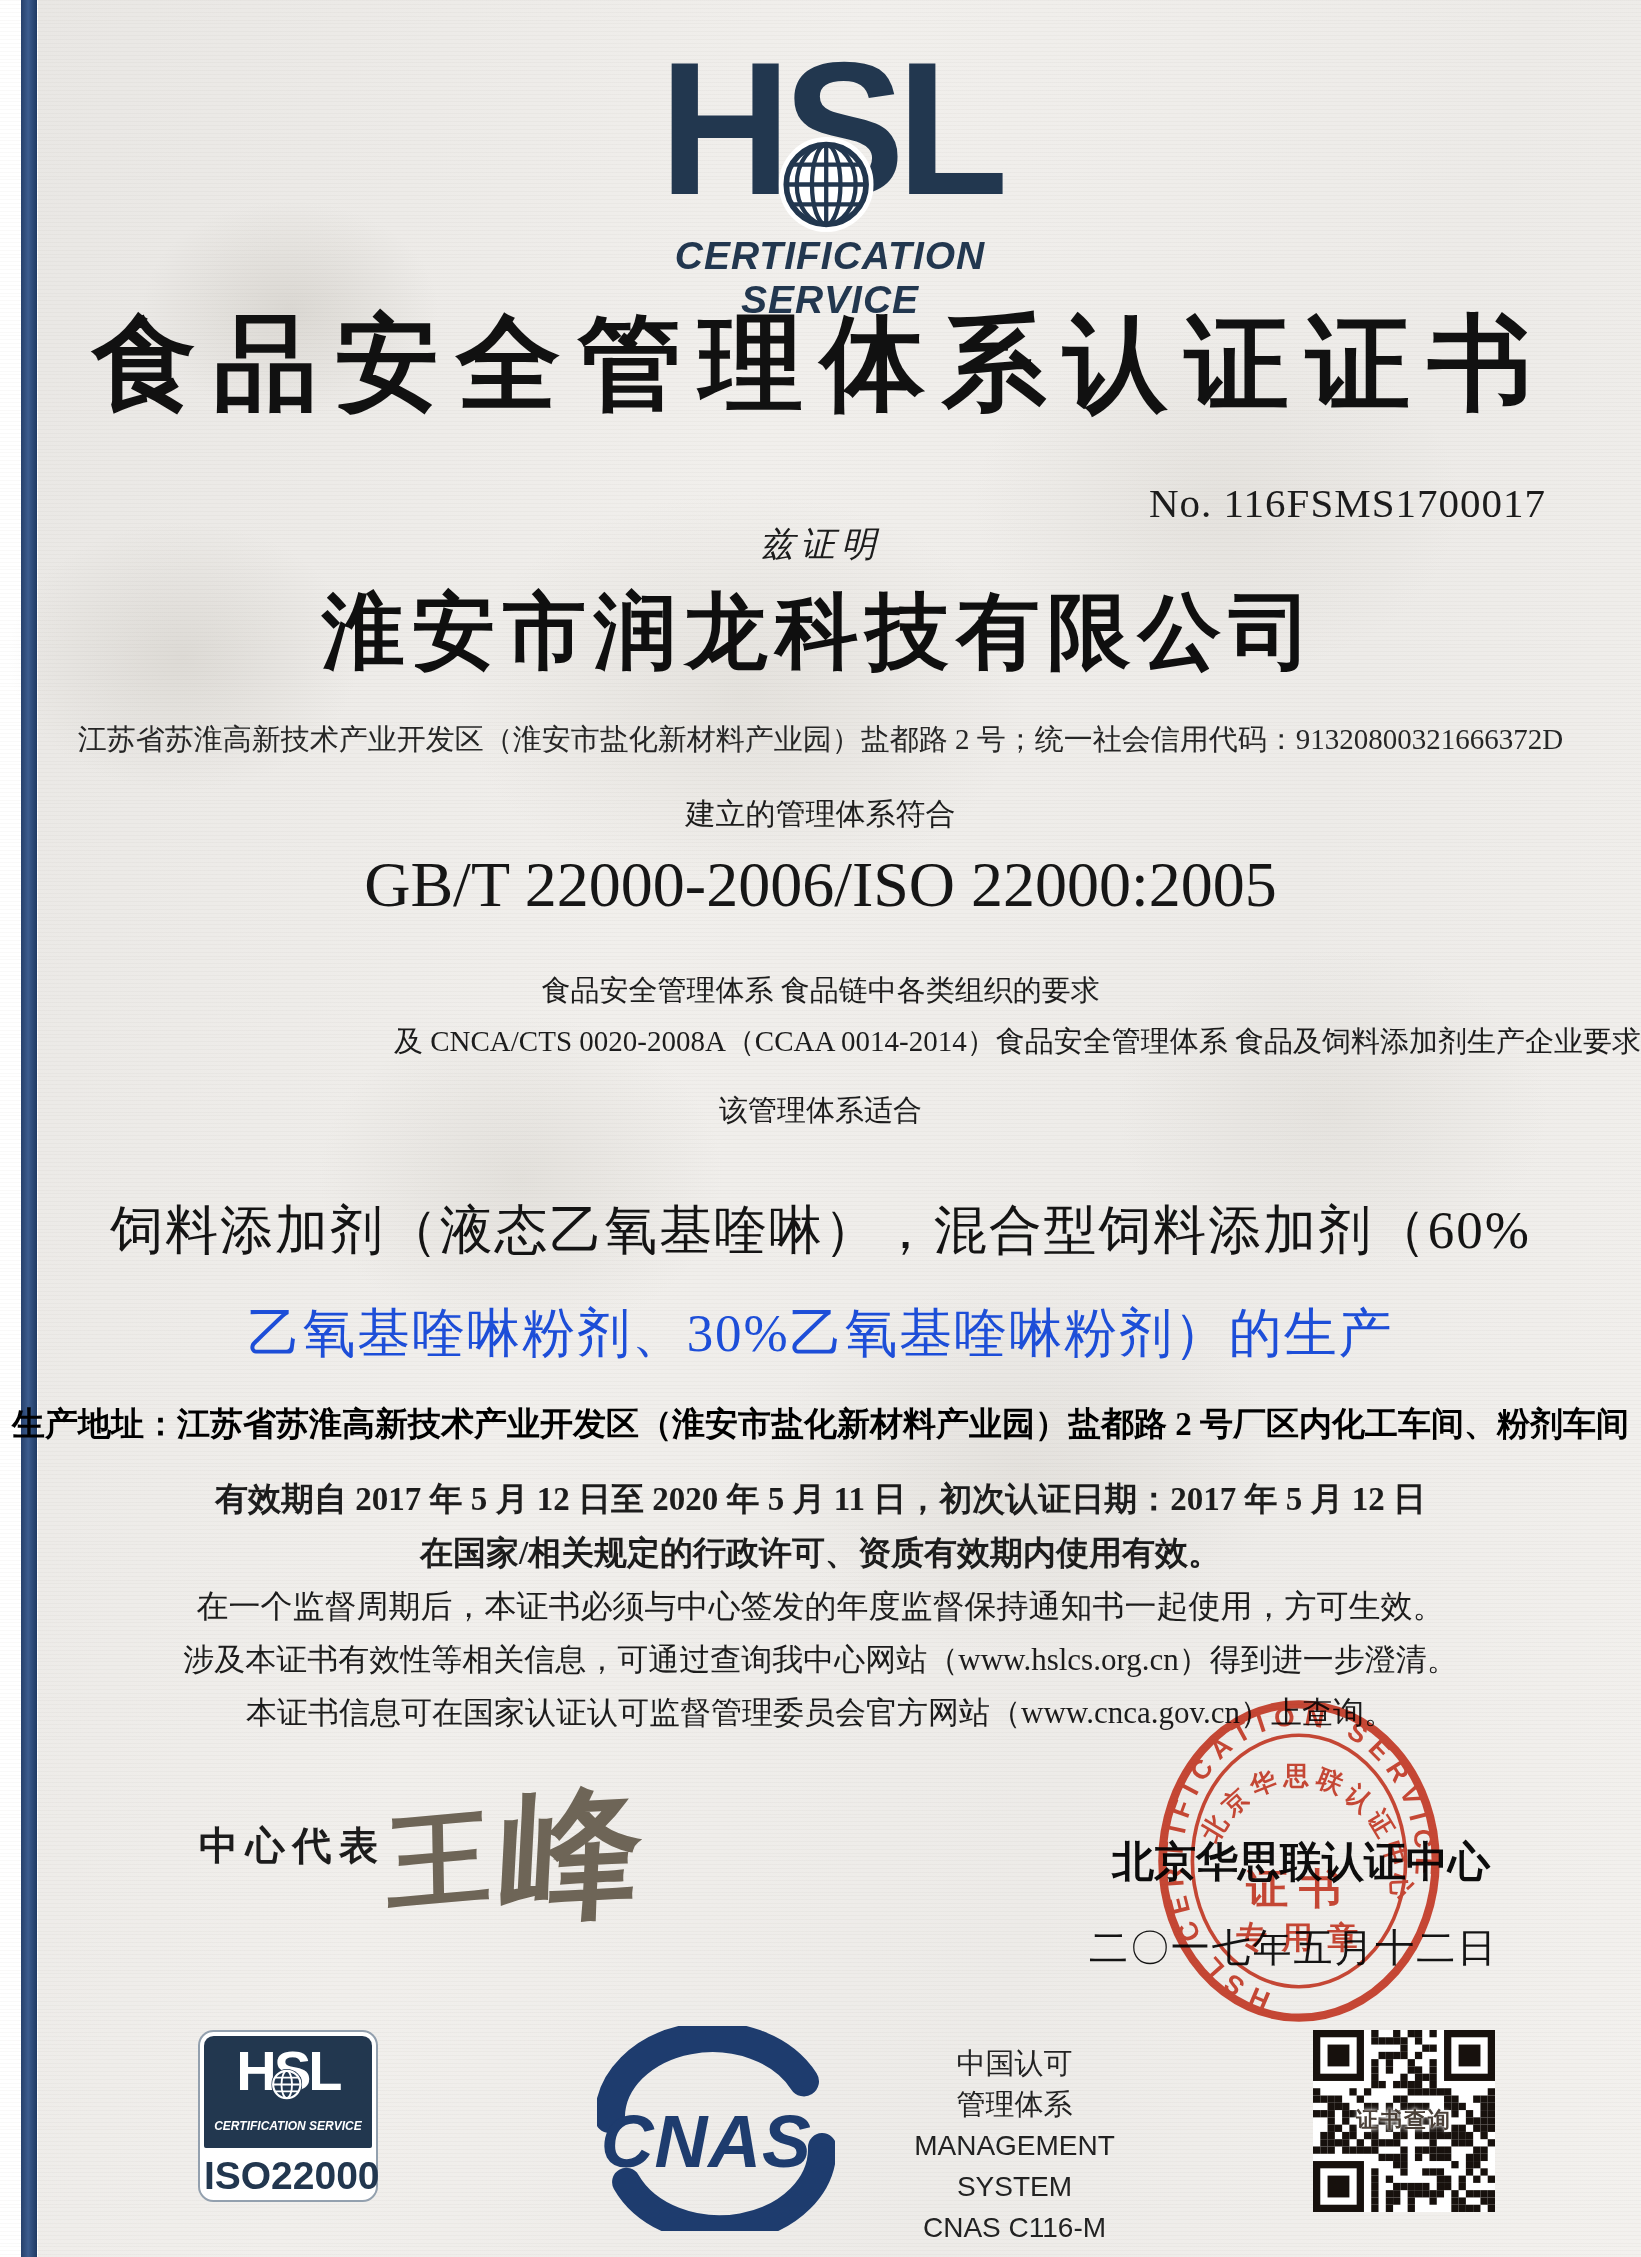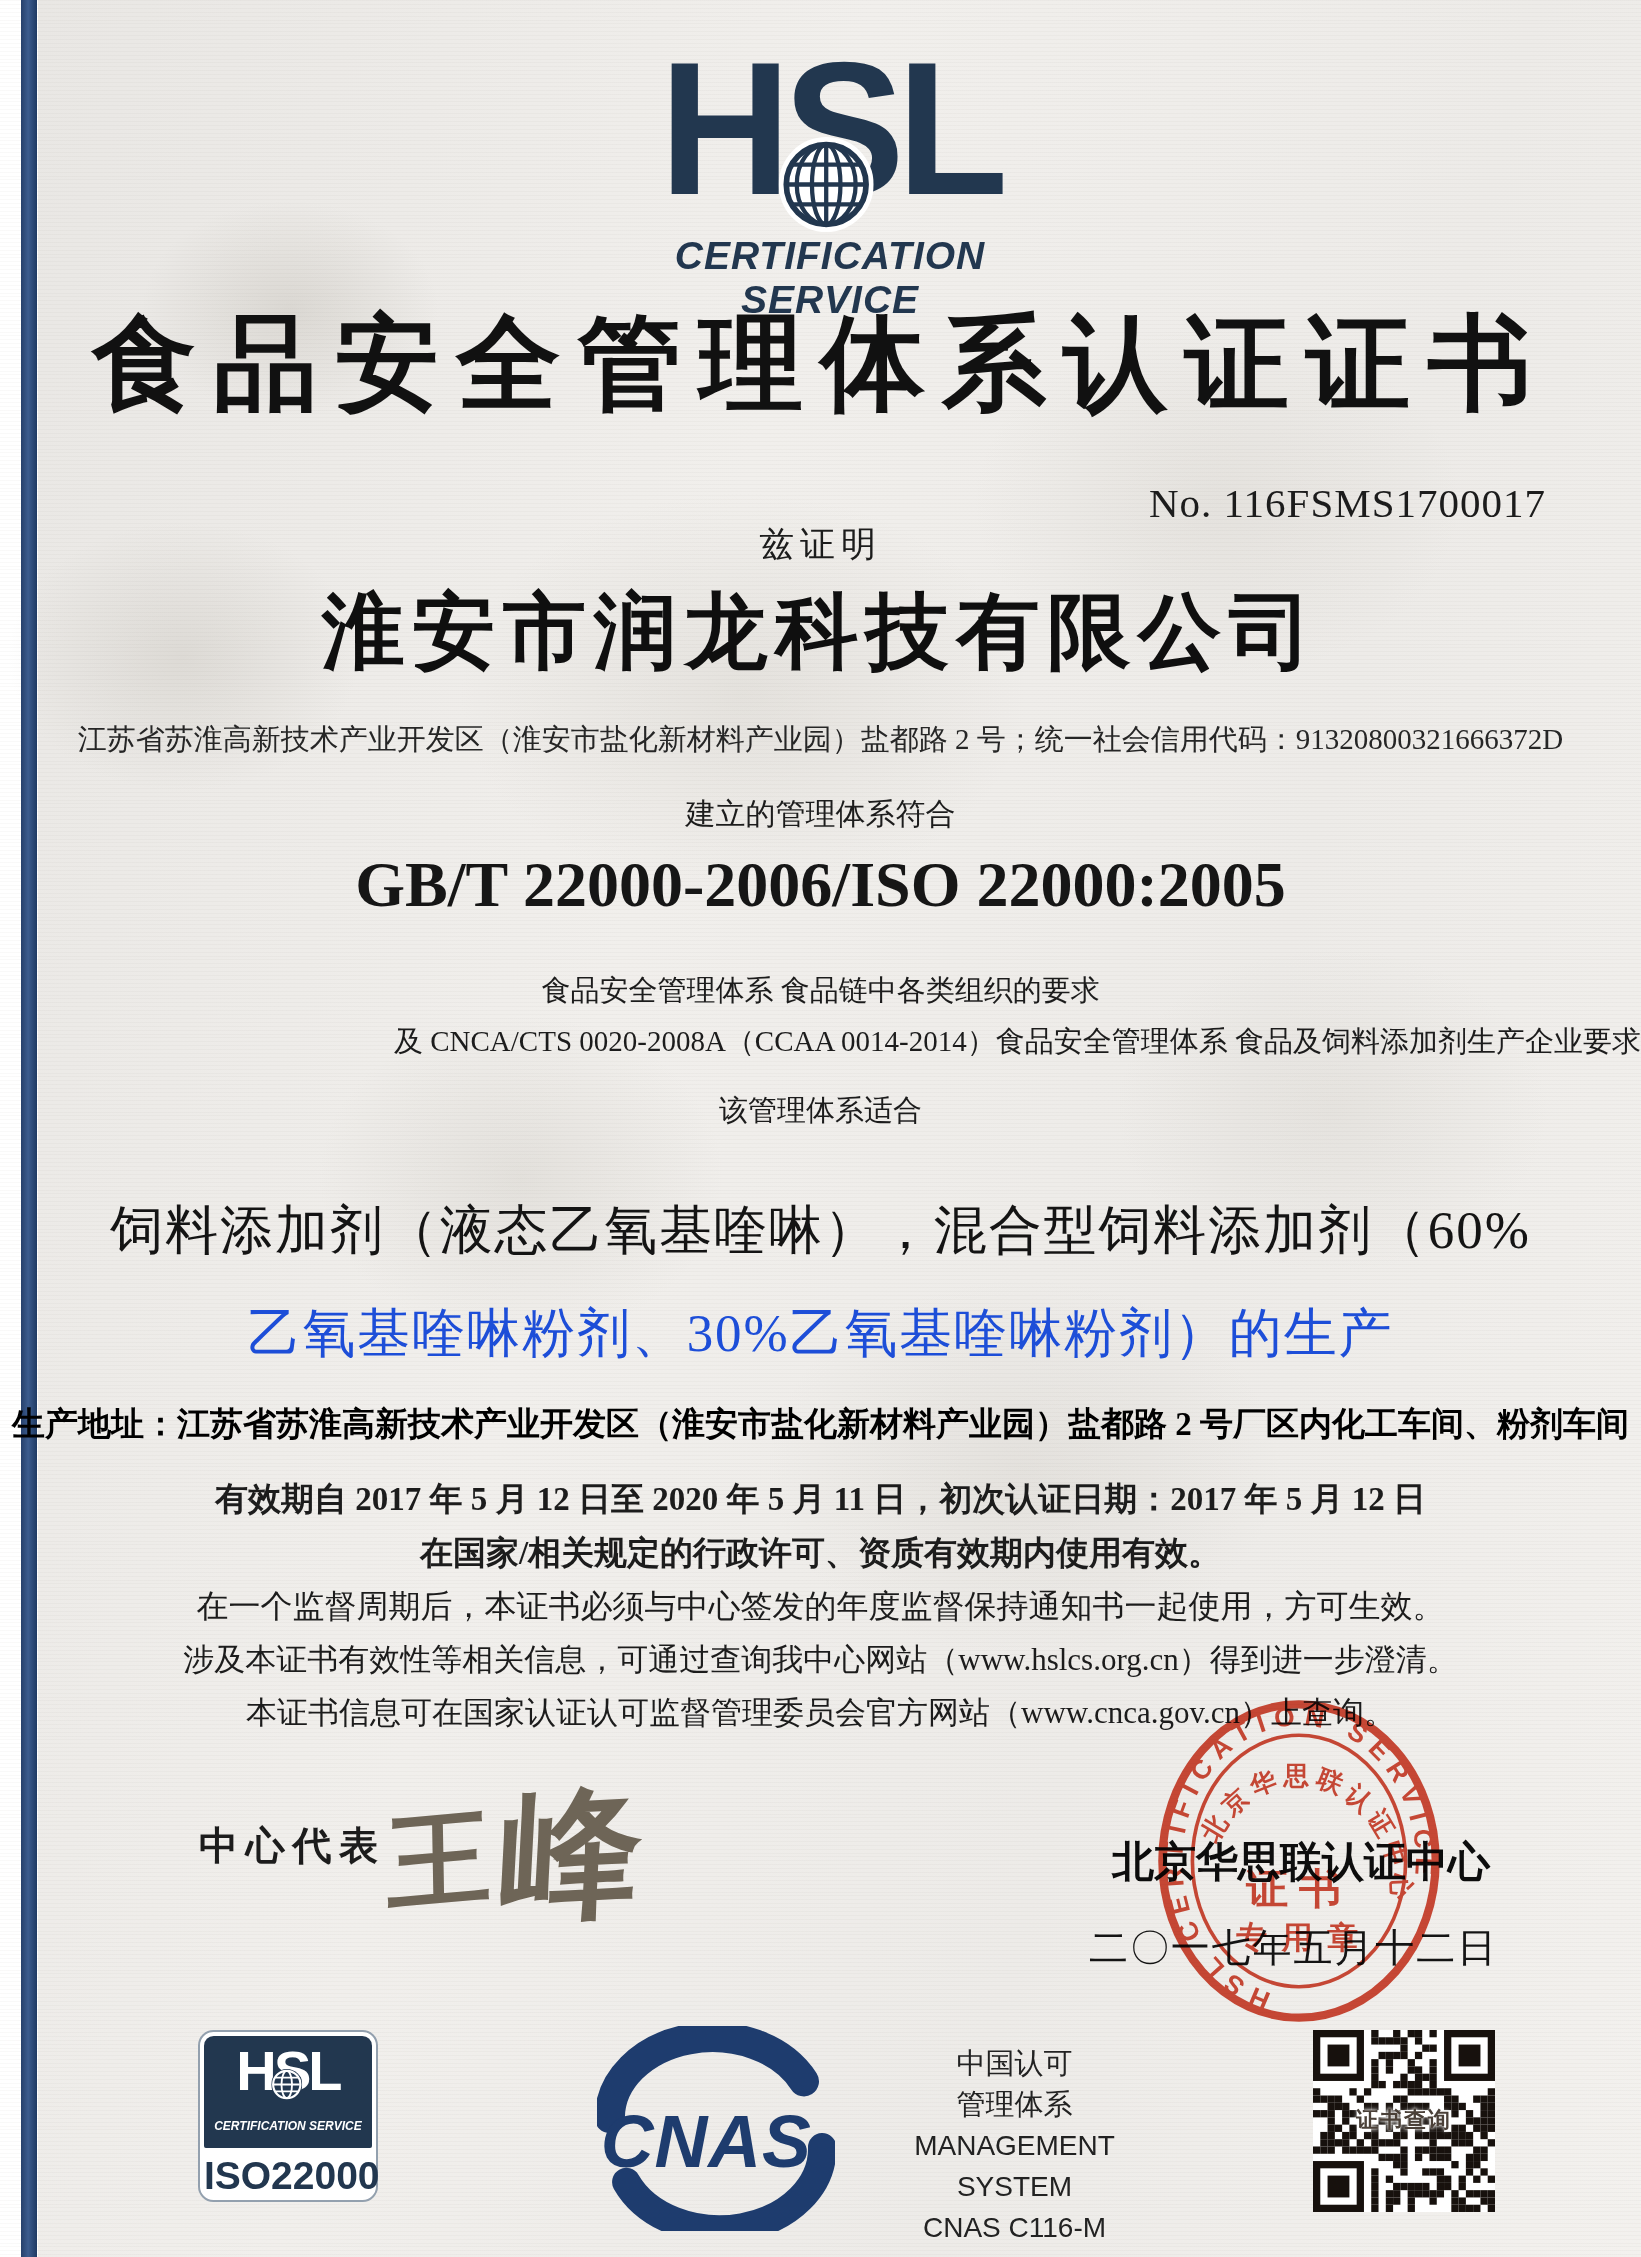--- a/index.html
+++ b/index.html
@@ -25,25 +25,25 @@
   
   .logo-block{left:603px;top:37px;width:454px;height:222px;text-align:center;color:#22374f;
               font-family:"Liberation Sans","DejaVu Sans",sans-serif;}
   .logo-text{font-size:182px;line-height:1.0;font-weight:bold;letter-spacing:-7.7px;transform:scaleY(1.04);}
   .logo-globe{position:absolute;left:50%;top:100px;transform:translateX(-54%);width:95px;height:95px;}
   .logo-sub{position:absolute;left:0;right:0;top:197px;font-size:39px;font-weight:bold;font-style:italic;
             letter-spacing:1px;}
 
   .title{top:295px;font-size:104px;font-weight:bold;letter-spacing:17.4px;color:#111;}
   .cert-no{left:1149px;top:479px;width:415px;font-size:41px;letter-spacing:1px;}
-  .certify{top:521px;font-size:35px;letter-spacing:5.8px;}
+  .certify{top:521px;font-size:35px;letter-spacing:5.8px;font-style:italic;}
   .company{top:577px;font-size:83px;font-weight:bold;letter-spacing:7.7px;color:#0f0f0f;}
   .company-address{top:720px;font-size:29px;color:#262626;}
   .conform{top:794px;font-size:30px;}
-  .standard{top:848px;font-size:64px;font-weight:700;color:#161616;}
+  .standard{top:848px;font-size:64px;font-weight:400;color:#161616;}
   .desc1{top:971px;font-size:29px;}
   .desc2{top:1022px;font-size:29px;text-align:right;}
   .scope-label{top:1091px;font-size:29px;}
   .scope1{top:1195px;font-size:53px;letter-spacing:1.9px;color:#141414;}
   .scope2{top:1298px;font-size:53px;letter-spacing:1.9px;color:#1d4ed8;}
   .prod-address{top:1402px;font-size:33px;font-weight:600;color:#000000;}
   .validity{top:1477px;font-size:33px;font-weight:600;}
   .note1{top:1531px;font-size:33px;font-weight:600;}
   .note2{top:1585px;font-size:32px;font-weight:500;}
   .note3{top:1639px;font-size:31px;}

